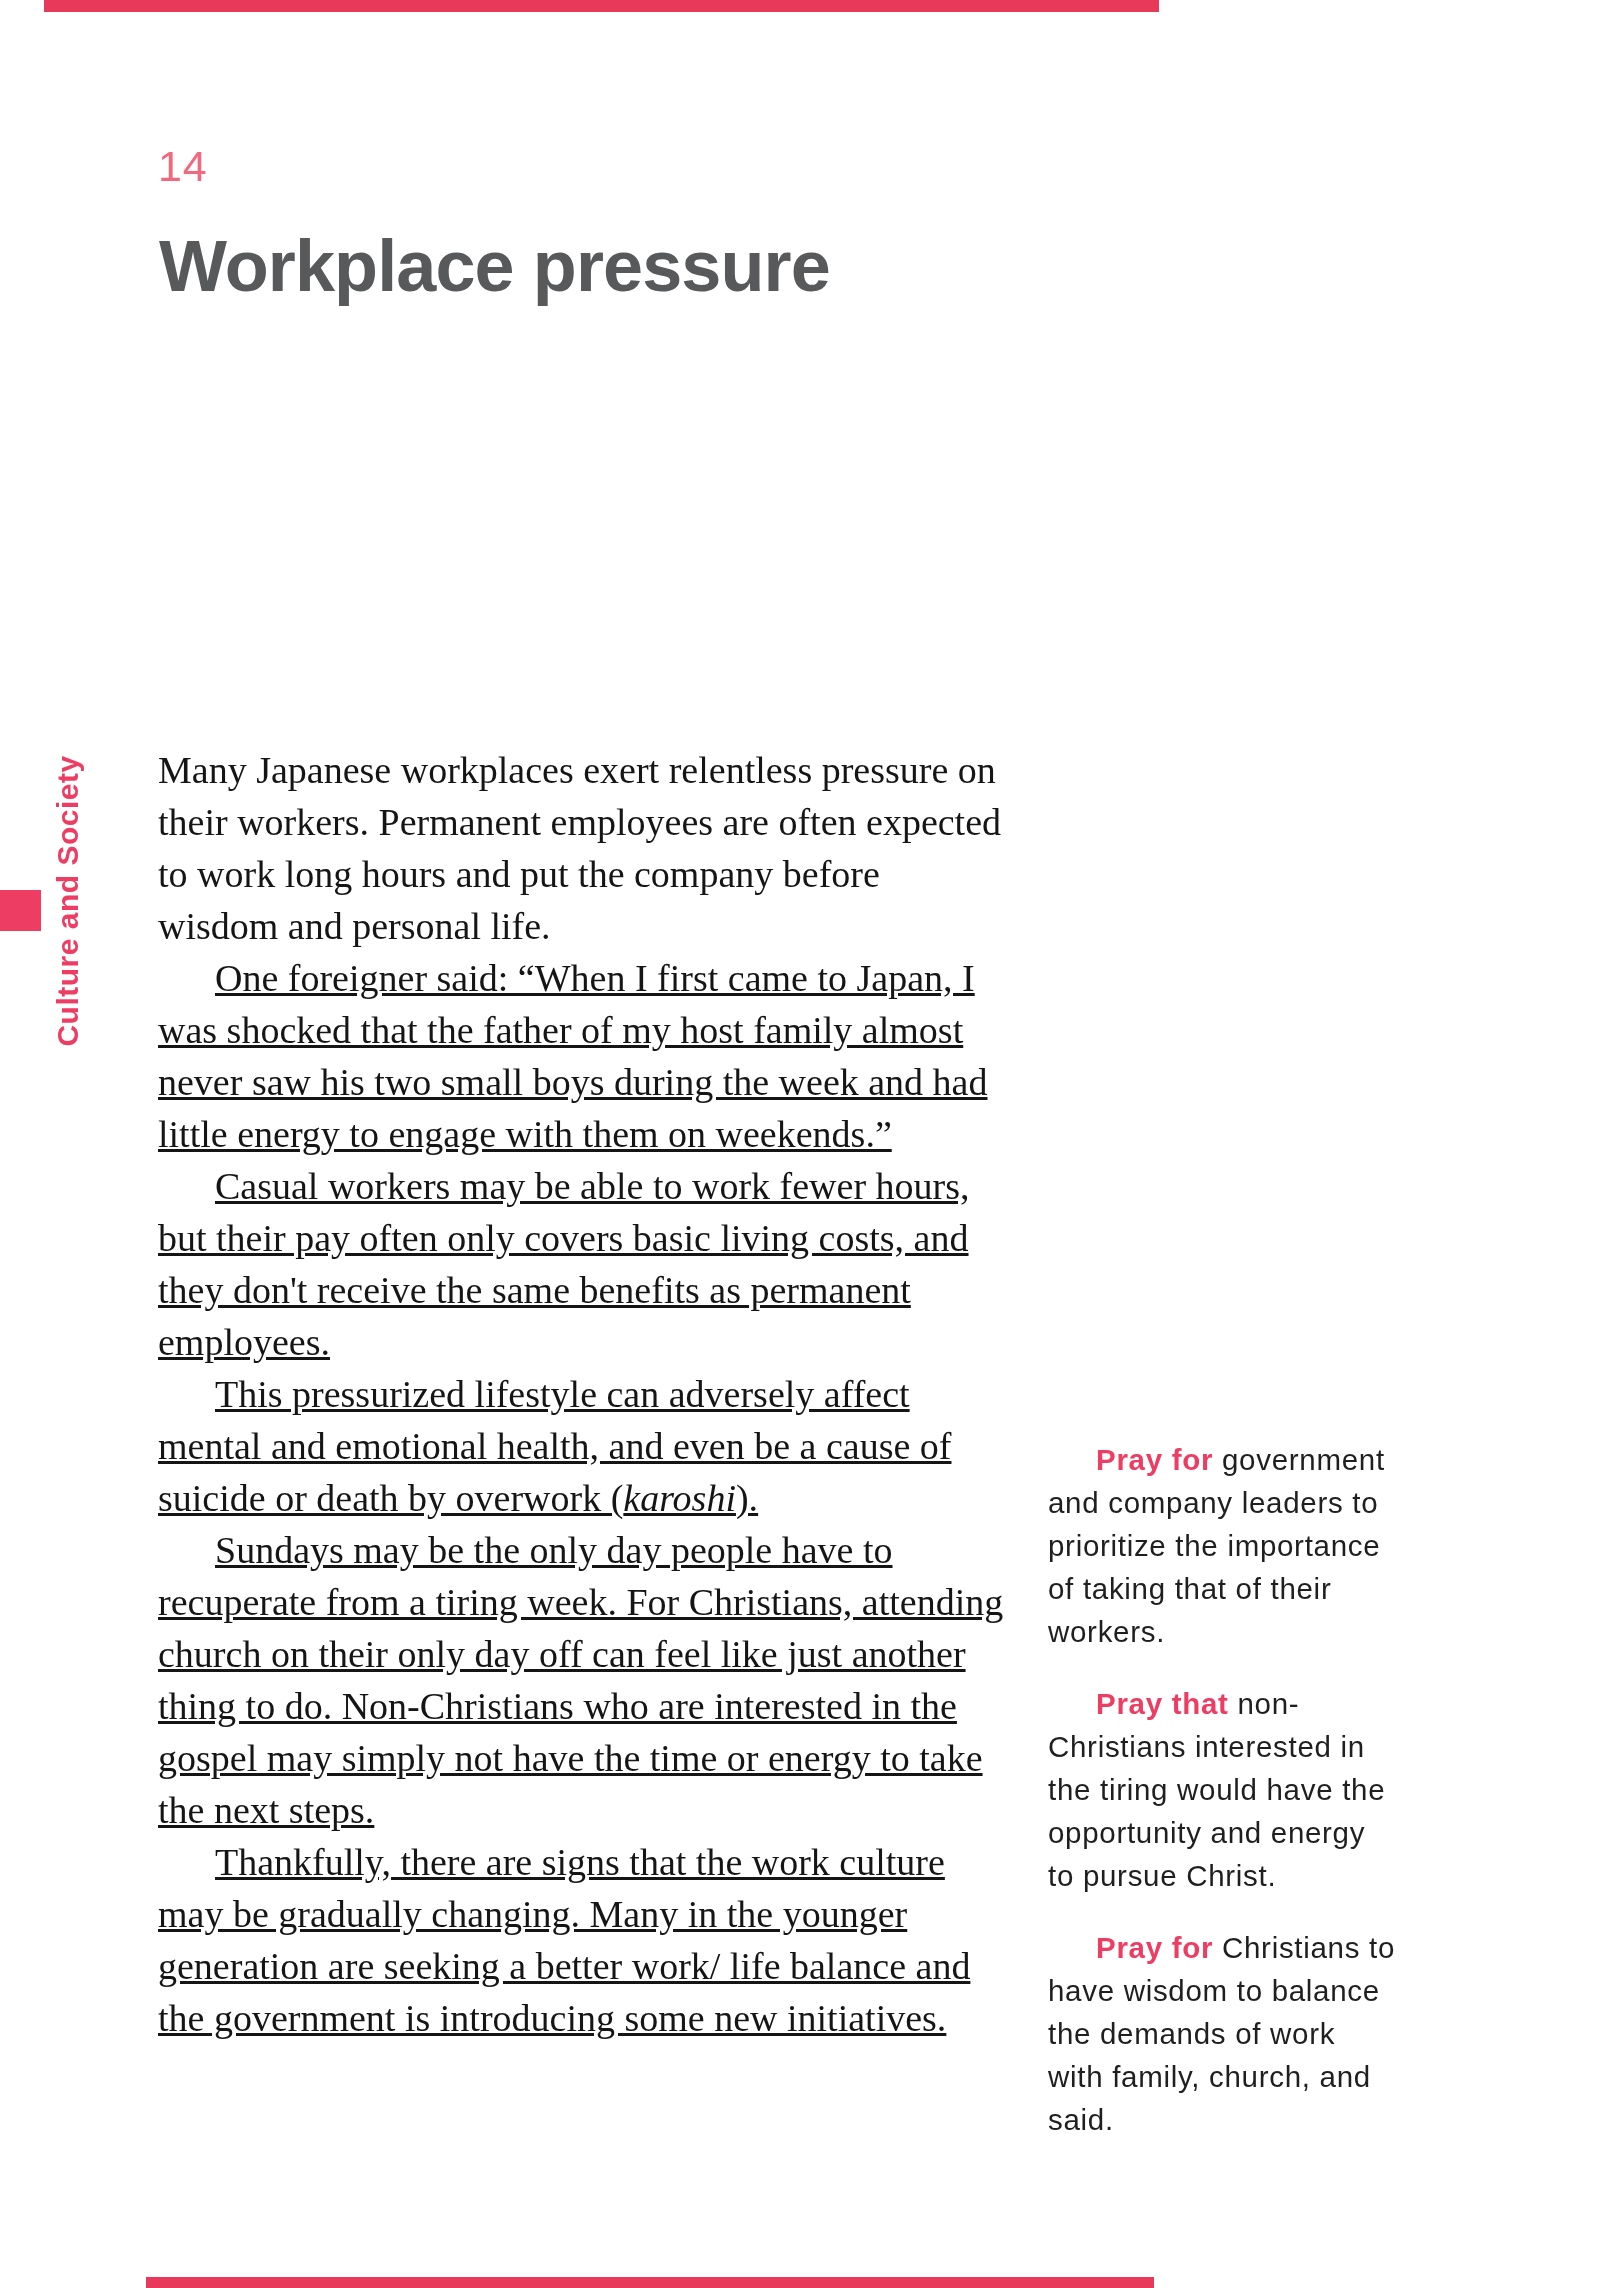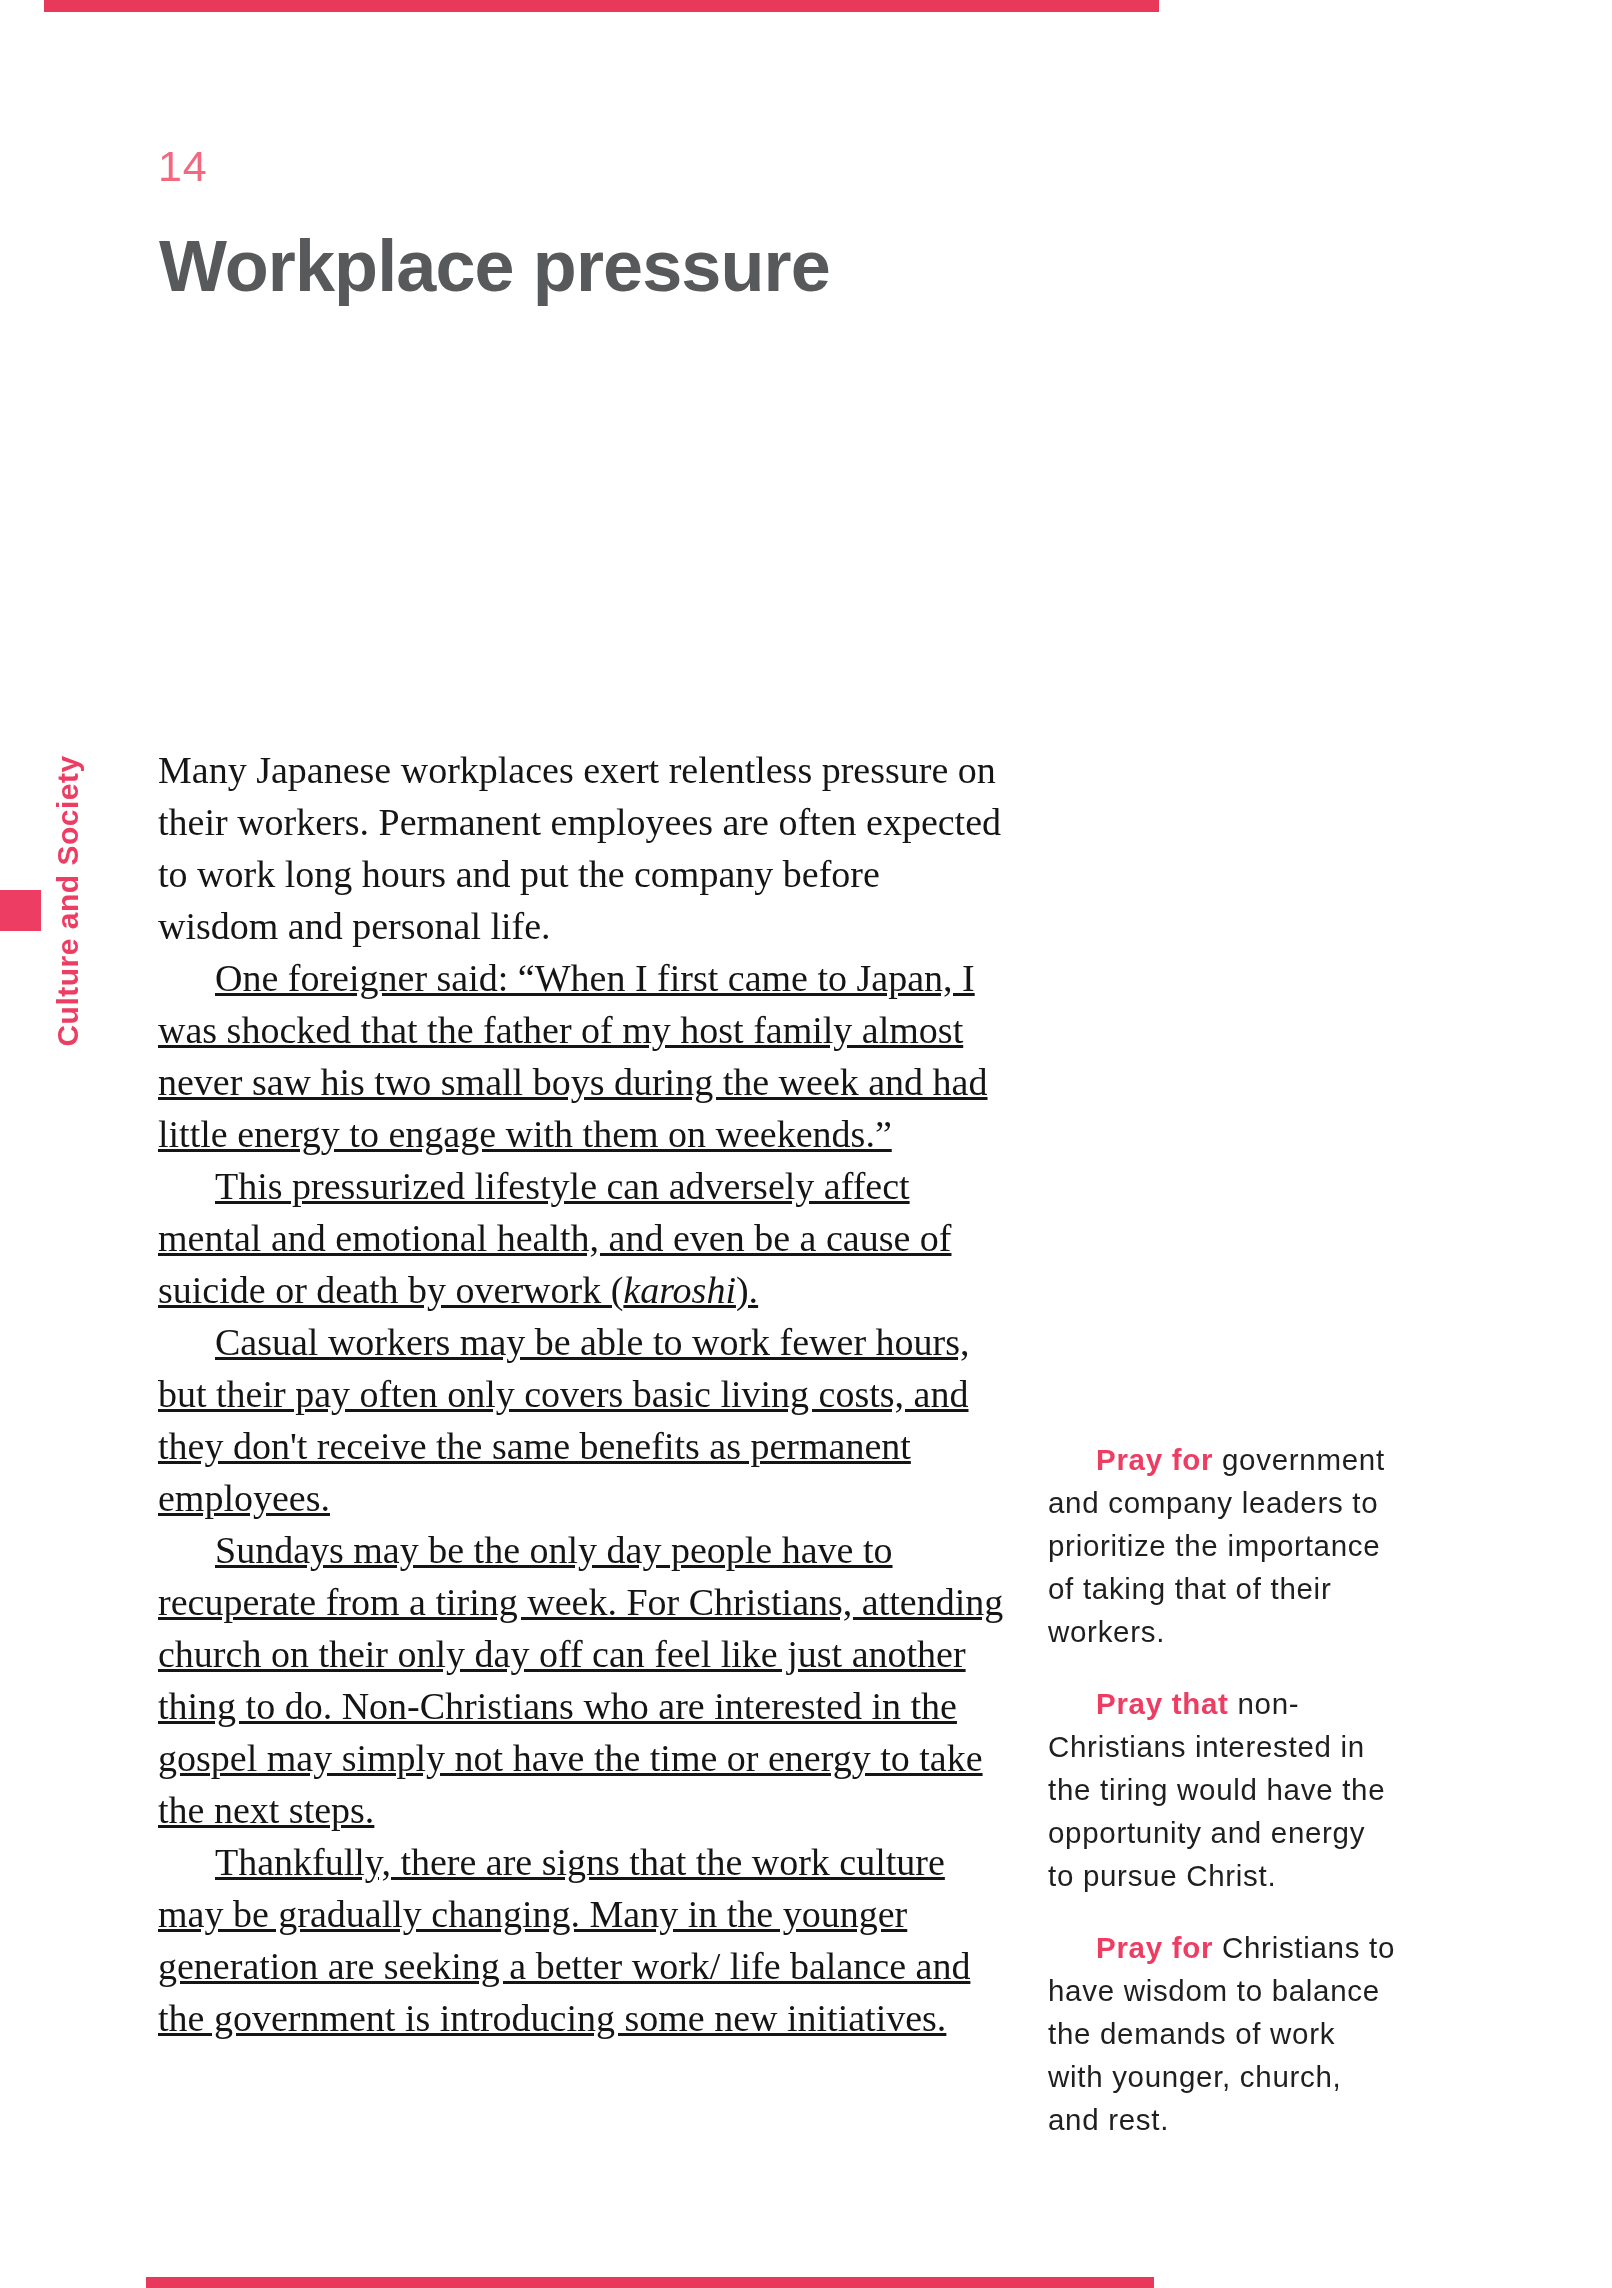--- a/index.html
+++ b/index.html
@@ -109,26 +109,26 @@
 
 <div class="chapter-number">14</div>
 <h1 class="chapter-title" style="margin:4px;">Workplace pressure</h1>
 
 <div class="section-square"></div>
 <div class="section-label">Culture and Society</div>
 
 <div class="body-col">
   <p>Many Japanese workplaces exert relentless pressure on their workers. Permanent employees are often expected to work long hours and put the company before wisdom and personal life.</p>
   <p>One foreigner said: “When I first came to Japan, I was shocked that the father of my host family almost never saw his two small boys during the week and had little energy to engage with them on weekends.”</p>
+  <p>Casual workers may be able to work fewer hours, but their pay often only covers basic living costs, and they don't receive the same benefits as permanent employees.</p>
   <p><span>This pressurized lifestyle can adversely affect mental and emotional health, and even be a cause of suicide or death by overwork (</span><span class="term-italic">karoshi</span><span>).</span></p>
-  <p>Casual workers may be able to work fewer hours, but their pay often only covers basic living costs, and they don't receive the same benefits as permanent employees.</p>
   <p>Sundays may be the only day people have to recuperate from a tiring week. For Christians, attending church on their only day off can feel like just another thing to do. Non-Christians who are interested in the gospel may simply not have the time or energy to take the next steps.</p>
   <p>Thankfully, there are signs that the work culture may be gradually changing. Many in the younger generation are seeking a better work/ life balance and the government is introducing some new initiatives.</p>
 </div>
 
 <div class="prayer-col">
   <p class="prayer-item"><span class="prayer-label">Pray for</span> <span>government and company leaders to prioritize the importance of taking that of their workers.</span></p>
   <p class="prayer-item"><span class="prayer-label">Pray that</span> <span>non-Christians interested in the tiring would have the opportunity and energy to pursue Christ.</span></p>
-  <p class="prayer-item"><span class="prayer-label">Pray for</span> <span>Christians to have wisdom to balance the demands of work with younger, church, and rest.</span></p>
+  <p class="prayer-item"><span class="prayer-label">Pray for</span> <span>Christians to have wisdom to balance the demands of work with family, church, and said.</span></p>
 </div>
 
 <div class="edge-bar bottom"></div>
 
 
 </body></html>

